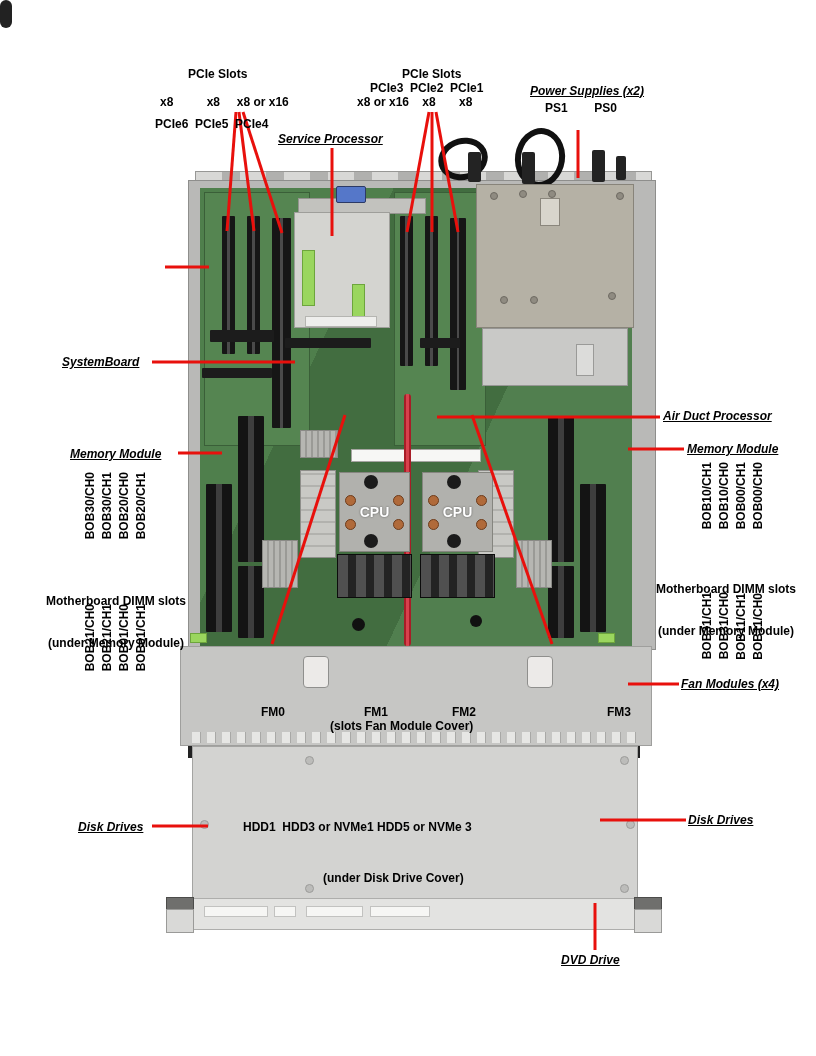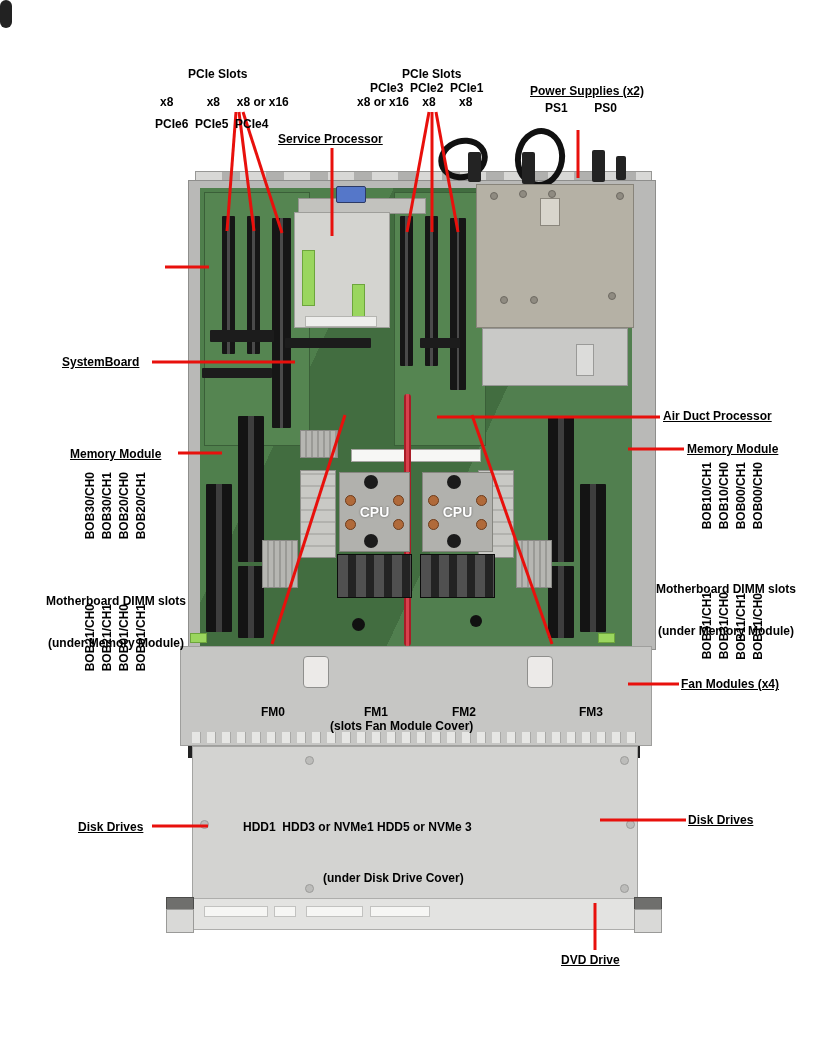--- a/index.html
+++ b/index.html
@@ -1,20 +1,20 @@
 <!DOCTYPE html>
 <html><head>
 <meta charset="utf-8">
 <style>
   html,body{margin:0;padding:0;background:#fff;}
   .stage{position:relative;width:816px;height:1056px;background:#ffffff;overflow:hidden;
          font-family:"Liberation Sans",sans-serif;}
   .abs{position:absolute;}
   .lbl{position:absolute;font-weight:bold;font-size:12px;line-height:14px;color:#000;white-space:pre;}
-  .u{text-decoration:underline;}
+  .u{text-decoration:underline;font-style:italic;}
   .ctr{text-align:center;}
   .bobrow{position:absolute;display:flex;gap:3px;align-items:flex-end;}
   .bobrow span{writing-mode:vertical-rl;transform:rotate(180deg);font-weight:bold;font-size:12px;
                line-height:14px;white-space:nowrap;color:#000;}
   .leaders{position:absolute;left:0;top:0;pointer-events:none;}
   .leaders line{stroke:#e8100c;stroke-width:3;}
   .ductline{stroke:#ccd0cc;stroke-width:2;}
   
   .rear-strip{left:195px;top:171px;width:455px;height:16px;background:repeating-linear-gradient(90deg,#d8d8d6 0 26px,#b0b0ae 26px 44px);border:1px solid #979795;}
   .body-rect{left:188px;top:180px;width:466px;height:468px;background:#b9b9b7;border:1px solid #8e8e8c;}
@@ -255,21 +255,21 @@
     <span>BOB31/CH0</span>
     <span>BOB11/CH1</span>
     <span>BOB11/CH0</span>
   </div>
 
   <div class="lbl u" style="left:681px;top:677px;">Fan Modules (x4)</div>
 
   <div class="lbl" style="left:261px;top:705px;">FM0</div>
   <div class="lbl" style="left:356px;top:705px;padding-left:8px;">FM1</div>
   <div class="lbl" style="left:452px;top:705px;">FM2</div>
-  <div class="lbl" style="left:540px;top:705px;padding-left:39px;">FM3</div>
+  <div class="lbl" style="left:568px;top:705px;padding-left:39px;">FM3</div>
   <div class="lbl" style="left:330px;top:719px;">(slots Fan Module Cover)</div>
 
   <div class="lbl u" style="left:78px;top:820px;">Disk Drives</div>
   <div class="lbl u" style="left:688px;top:813px;">Disk Drives</div>
 
   <div class="lbl" style="left:243px;top:820px;">HDD1  HDD3 or NVMe1 HDD5 or NVMe 3</div>
   <div class="lbl" style="left:323px;top:871px;">(under Disk Drive Cover)</div>
 
   <div class="lbl u" style="left:561px;top:953px;">DVD Drive</div>
 

